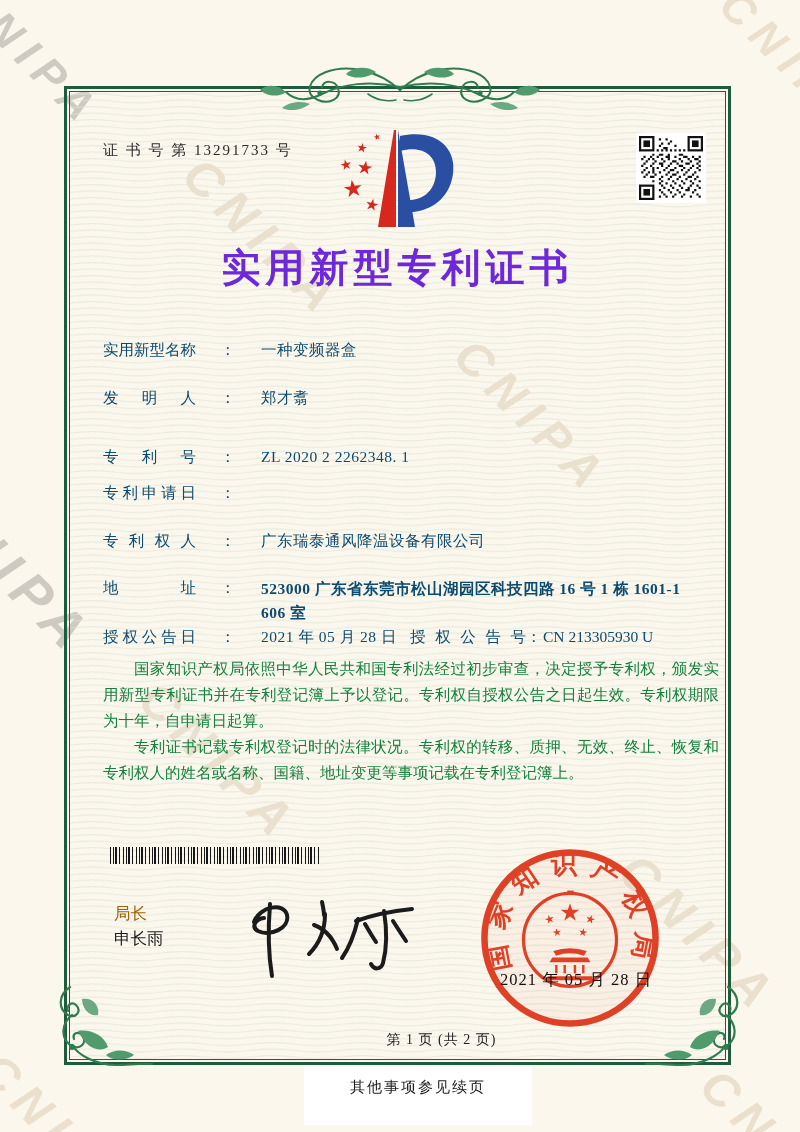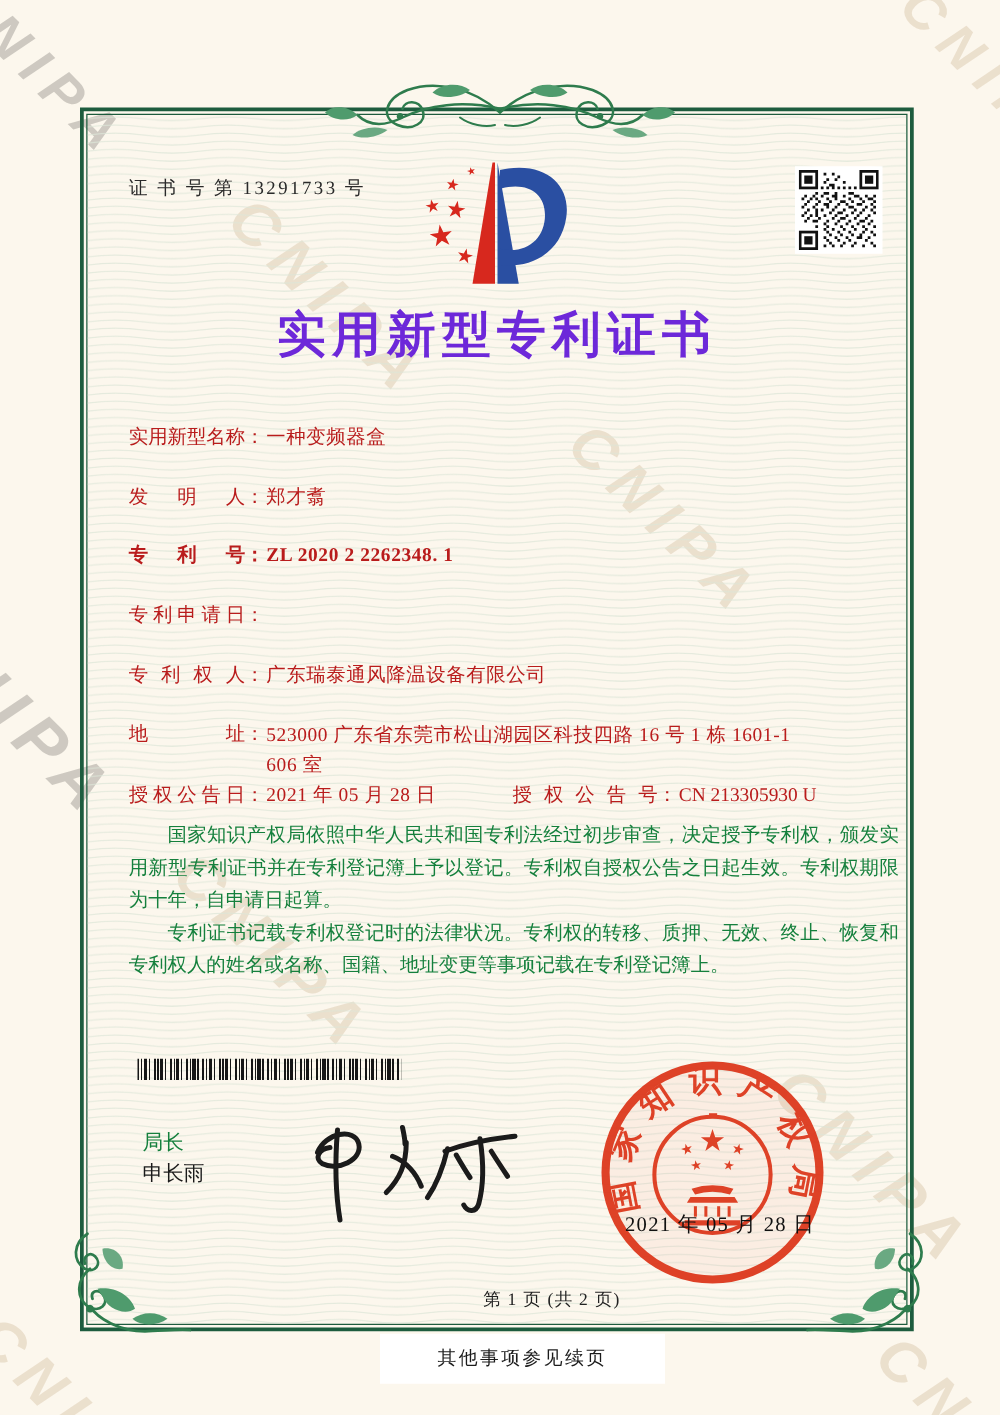--- a/index.html
+++ b/index.html
@@ -18,47 +18,47 @@
   .guilloche { position:absolute; inset:0; width:100%; height:100%; opacity:.75; }
 
   .cert-no { position:absolute; left:103px; top:141px; font-size:15px; letter-spacing:2px; color:#2a2a2a; }
 
   .logo { position:absolute; left:333px; top:126px; }
   .qr { position:absolute; left:636px; top:133px; width:70px; height:70px; background:#fff; padding:3px; }
 
   .title { position:absolute; left:64px; top:241px; width:667px; text-align:center;
            font-size:39px; font-weight:700; letter-spacing:5px; color:#6d28d9; }
 
-  .frow { position:absolute; left:103px; width:616px; display:flex; font-size:15.5px; color:#b91c1c; line-height:21px; }
+  .frow { position:absolute; left:103px; width:616px; display:flex; font-size:15.5px; color:#0c4a6e; line-height:21px;gap:24px; }
   .flabel { display:inline-block; width:93px; text-align:justify; text-align-last:justify; }
   .colon { display:inline-block; width:17px; }
   .fvalue { flex:1; letter-spacing:.5px; }
   .grant-right { position:absolute; left:307px; top:0; display:flex; }
   .grant-right .flabel { width:116px; }
 
   .body-text { position:absolute; left:103px; top:656px; width:616px; font-size:15.5px; line-height:26px;
                color:#15803d; text-align:justify; }
   .body-text p { text-indent:2em; }
 
   .barcode { position:absolute; left:110px; top:847px; width:211px; height:17px;
     background-image:repeating-linear-gradient(90deg,
       #161616 0px,#161616 1.5px, rgba(0,0,0,0) 1.5px, rgba(0,0,0,0) 3px,
       #161616 3px,#161616 4px,   rgba(0,0,0,0) 4px,   rgba(0,0,0,0) 5px,
       #161616 5px,#161616 7.5px, rgba(0,0,0,0) 7.5px, rgba(0,0,0,0) 9px,
       #161616 9px,#161616 10px,  rgba(0,0,0,0) 10px,  rgba(0,0,0,0) 13px); }
 
-  .director-title { position:absolute; left:114px; top:903px; font-size:16.5px; color:#15803d; font-family:"Liberation Sans", sans-serif; }
+  .director-title { position:absolute; left:114px; top:903px; font-size:16.5px; color:#a16207; font-family:"Liberation Sans", sans-serif; }
   .director-name  { position:absolute; left:114px; top:928px; font-size:16.5px; color:#1a1a1a; font-family:"Liberation Sans", sans-serif; }
   .signature { position:absolute; left:232px; top:890px; }
 
   .seal { position:absolute; left:477px; top:845px; }
   .seal-date { position:absolute; left:500px; top:969px; font-size:16.5px; color:#111; white-space:nowrap; letter-spacing:1px; }
 
   .page-info { position:absolute; left:64px; top:1031px; width:755px; text-align:center; font-size:14px; letter-spacing:1px; color:#222; }
-  .cont-strip { position:absolute; left:304px; top:1067px; width:228px; height:40px; background:#ffffff;
+  .cont-strip { position:absolute; left:304px; top:1067px; width:228px; height:58px; background:#ffffff;
                 text-align:center; line-height:40px; font-size:15px; letter-spacing:2px; color:#1b1b1b; }
 
   .orn-top { position:absolute; left:250px; top:60px; }
   .orn-bl  { position:absolute; left:48px;  top:985px; }
   .orn-br  { position:absolute; left:642px; top:985px; transform:scaleX(-1); }
 </style>
 </head>
 <body>
 
 <div class="page">
@@ -185,38 +185,38 @@
   <div class="frow" style="top:339px;">
     <span class="flabel">实用新型名称</span>
       <span class="colon">：</span>
     <span class="fvalue">一种变频器盒</span>
   </div>
   <div class="frow" style="top:387px;">
     <span class="flabel">发明人</span>
       <span class="colon">：</span>
     <span class="fvalue">郑才翥</span>
   </div>
-  <div class="frow" style="top:434px;font-weight:bold;">
+  <div class="frow" style="top:446px;">
     <span class="flabel">专利号</span>
       <span class="colon">：</span>
     <span class="fvalue">ZL 2020 2 2262348. 1</span>
   </div>
   <div class="frow" style="top:482px;">
     <span class="flabel">专利申请日</span>
       <span class="colon">：</span>
   </div>
   <div class="frow" style="top:530px;">
     <span class="flabel">专利权人</span>
       <span class="colon">：</span>
     <span class="fvalue">广东瑞泰通风降温设备有限公司</span>
   </div>
   <div class="frow" style="top:577px;justify-content:flex-end;">
     <span class="flabel">地址</span>
       <span class="colon">：</span>
-    <span class="fvalue" style="line-height:24px;">
+    <span class="fvalue" style="line-height:24px;font-weight:bold;">
       <span>523000 广东省东莞市松山湖园区科技四路 16 号 1 栋 1601-1</span><br>
       <span>606 室</span>
     </span>
   </div>
   <div class="frow" style="top:626px;">
     <span class="flabel">授权公告日</span>
       <span class="colon">：</span>
     <span class="fvalue">2021 年 05 月 28 日</span>
     <span class="grant-right">
       <span class="flabel">授权公告号</span>

